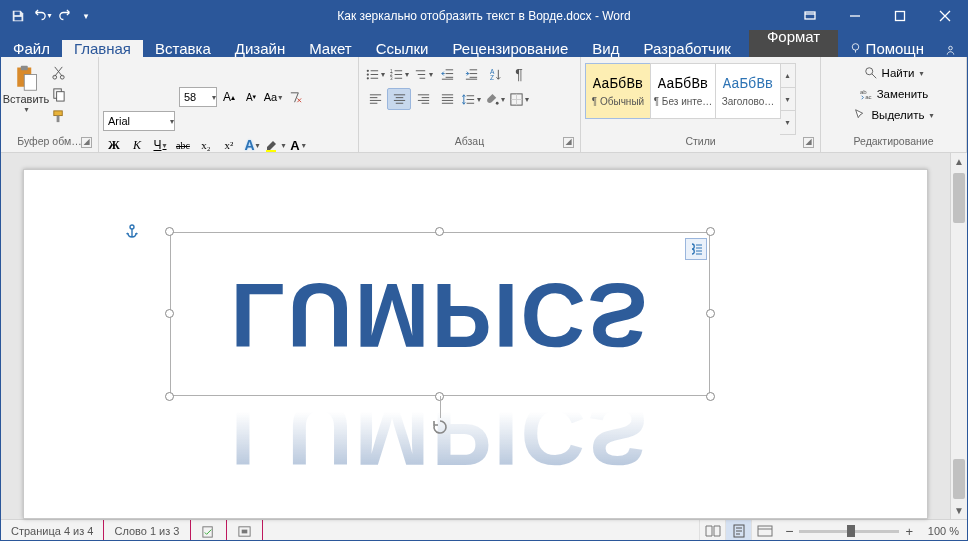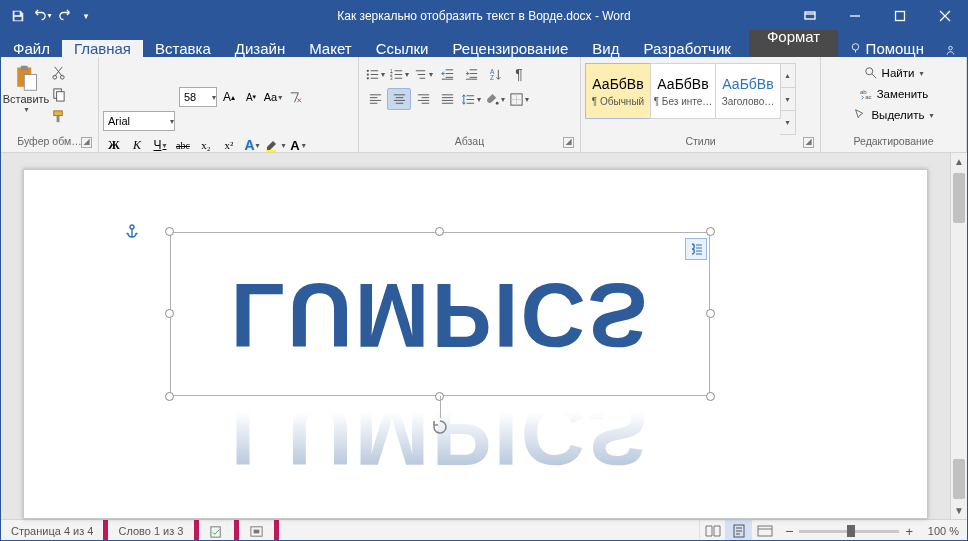--- a/index.html
+++ b/index.html
@@ -50,21 +50,21 @@
 
 
 .pararow .rbtn { width:24px; height:22px; }
 .pararow .rbtn svg { width:15px; height:15px;}
 .align-active { background:#c7d8ed; border:1px solid #9ab6dd;}
 
 
 .styles { display:flex; }
 .stylecard { width:66px; height:56px; border:1px solid #d4d4d4; margin-right:-1px; background:#fff; display:flex; flex-direction:column; align-items:center; justify-content:center; cursor:pointer;}
 .stylecard.sel { border:1px solid #a3bde3; background:#fdeeb3;}
-.stylecard .sample { font-size:14px; font-family:Liberation Sans, sans-serif;}
+.stylecard .sample { font-size:14px; font-family:Liberation Mono, monospace;}
 .stylecard .sname { font-size:10px; color:#555; margin-top:4px; white-space:nowrap; overflow:hidden; max-width:62px;}
 .stylemore { width:16px; display:flex; flex-direction:column; border:1px solid #d4d4d4; border-left:none;}
 .stylemore div{flex:1; display:flex; align-items:center; justify-content:center; font-size:8px; color:#555; cursor:pointer; border-bottom:1px solid #d4d4d4;}
 .stylemore div:last-child{border-bottom:none;}
 
 
 .editbtn { height:20px; display:flex; align-items:center; gap:4px; font-size:11.5px; padding:0 4px; cursor:pointer;}
 .editbtn svg{ width:14px; height:14px;}
 
 
@@ -83,21 +83,21 @@
 .handle { width:9px; height:9px; background:#fff; border:1px solid #8a8a8a; border-radius:50%; position:absolute;}
 .rot { width:18px; height:18px; position:absolute; left:50%; transform:translateX(-50%); bottom:-40px; color:#888;}
 .rot-line{ position:absolute; left:50%; width:1px; height:22px; background:#b0b0b0; bottom:-22px;}
 .mtext { position:absolute; inset:0; display:flex; align-items:center; justify-content:center; overflow:hidden;}
 .mtext .flip { transform: scaleY(-1); font-size:90px; font-weight:700; font-family: Arial, sans-serif; color:#2e5c9a; letter-spacing:2px; position:relative;}
 .reflection { position:absolute; left:0; right:0; bottom:4px; display:flex; justify-content:center; transform: scaleY(1); font-size:90px; font-weight:700; font-family:Arial, sans-serif; letter-spacing:2px; pointer-events:none;}
 .reflection span{ background: linear-gradient(to bottom, rgba(46,92,154,.45), rgba(46,92,154,0) 70%); -webkit-background-clip: text; background-clip:text; color: transparent; transform: scaleY(-1) translateY(-92px);}
 
 
 .statusbar { height:23px; background:#f3f3f3; border-top:1px solid #d4d4d4; display:flex; align-items:center; font-size:11px; color:#555;}
-.statusbar .cell{ padding:0 10px; border-right:5px solid #be185d; height:100%; display:flex; align-items:center; gap:4px; cursor:pointer;}
+.statusbar .cell{ padding:0 10px; border-right:1px solid #be185d; height:100%; display:flex; align-items:center; gap:4px; cursor:pointer;}
 .statusbar .spacer{flex:1;}
 .viewbtn { width:26px; height:23px; display:flex; align-items:center; justify-content:center; cursor:pointer; border-left:1px solid #e0e0e0;}
 .viewbtn.active{ background:#d5e1f2;}
 .zoom { display:flex; align-items:center; gap:6px; padding:0 8px;}
 .zslider{ width:100px; height:3px; background:#c8c8c8; position:relative;}
 .zslider .zthumb{ width:8px; height:12px; background:#666; position:absolute; left:48px; top:-5px;}
 .zslider .tick{position:absolute; left:50%; width:1px; height:7px; top:-2px; background:#888;}
 </style>
 </head>
 <body>

